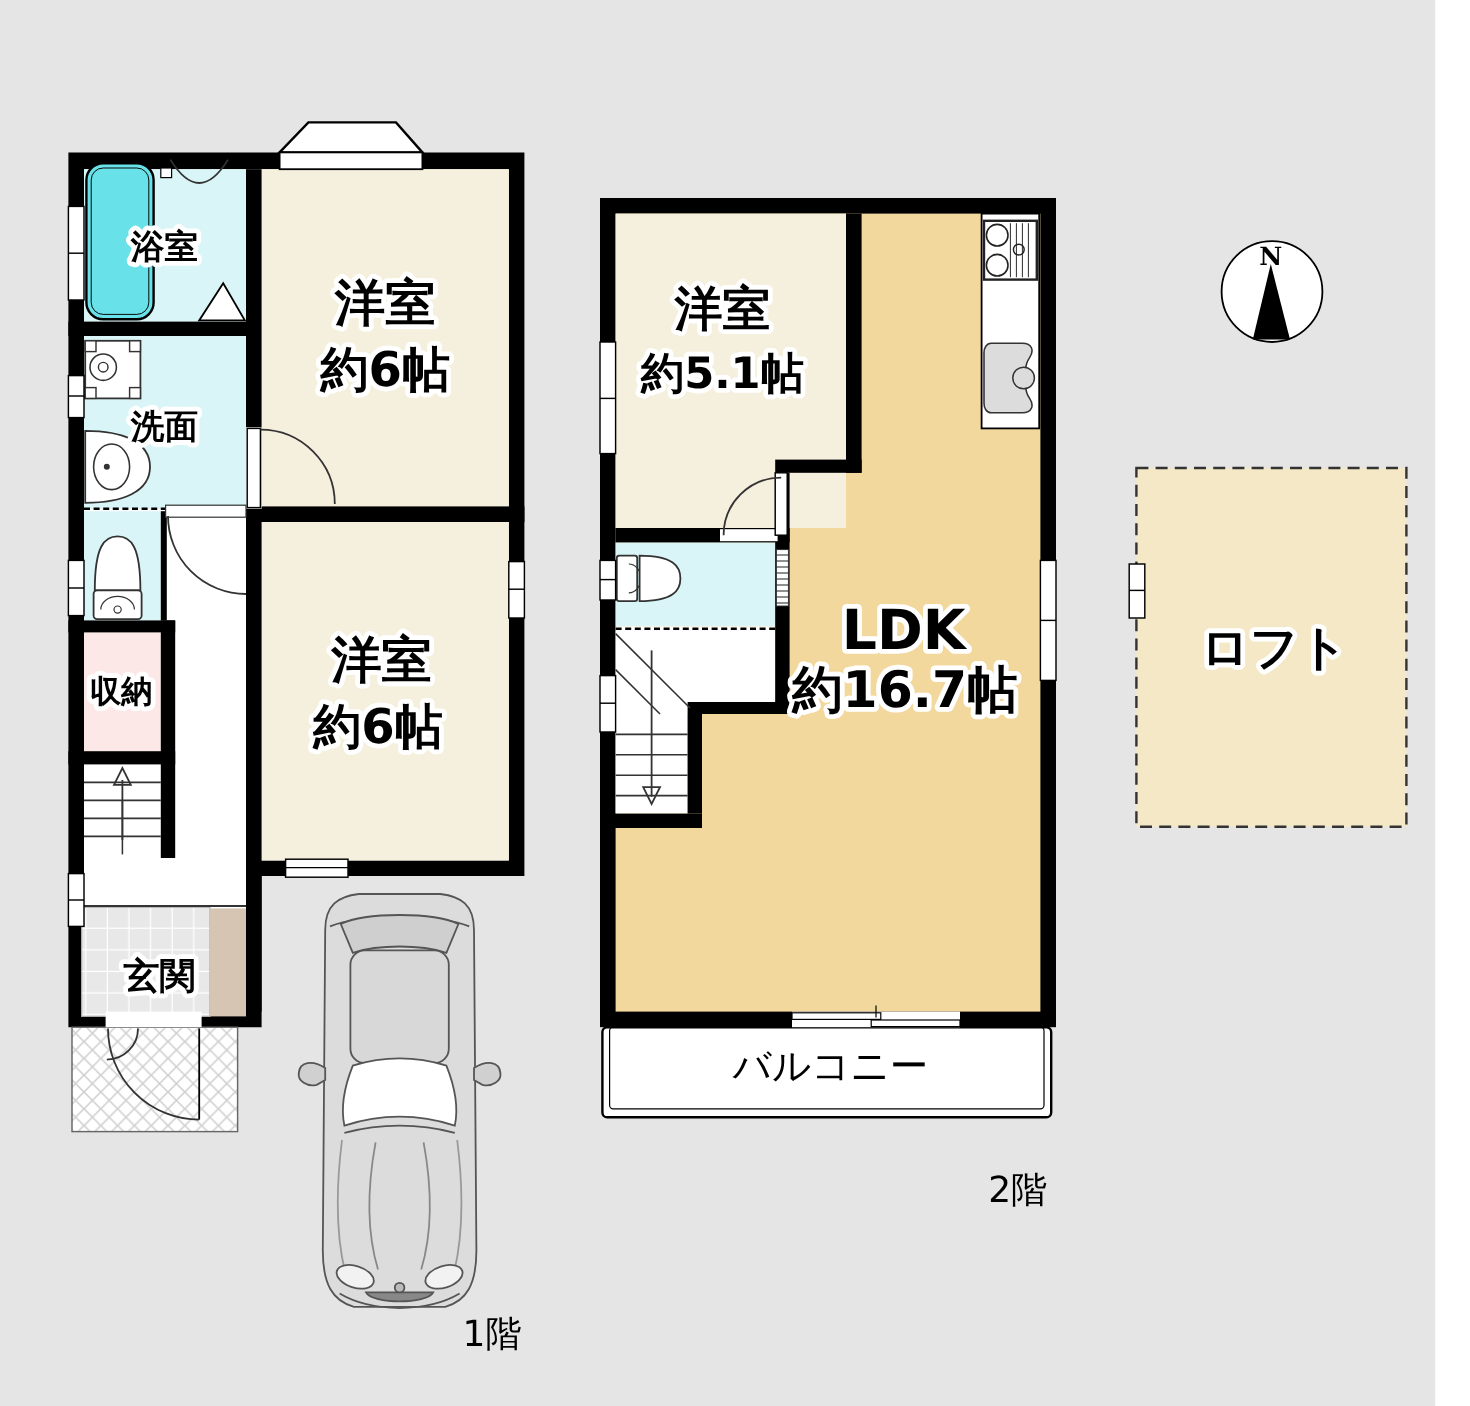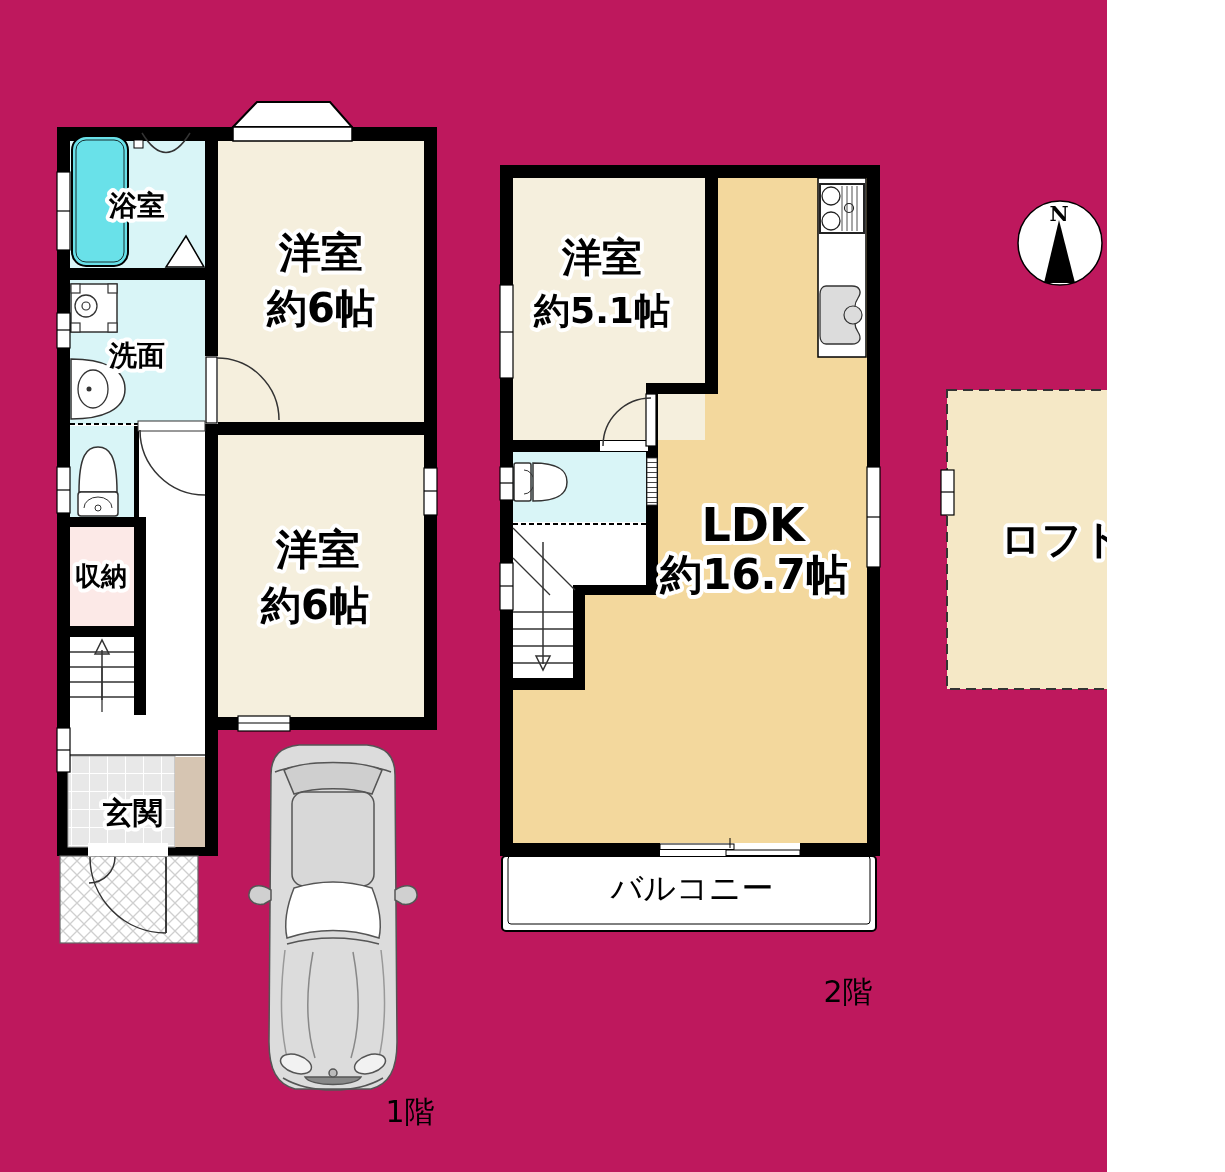--- a/index.html
+++ b/index.html
@@ -1,16 +1,16 @@
 <!DOCTYPE html>
 <html><head>
 <meta charset="utf-8">
 <style>
   html,body{margin:0;padding:0;background:#fff;}
-  .canvas{position:relative;width:1107px;height:1172px;background:#be185d;overflow:hidden;font-family:"DejaVu Sans",sans-serif;}
+  .canvas{position:relative;width:1196px;height:1172px;background:#e5e5e5;overflow:hidden;font-family:"DejaVu Sans",sans-serif;}
   svg{display:block;}
   .lbl{font-family:"DejaVu Sans",sans-serif;font-weight:700;fill:#000;stroke:#ffffff;stroke-width:8px;paint-order:stroke;stroke-linejoin:round;text-anchor:middle;}.fs26{font-size:26px}.fs28{font-size:28px}.fs30{font-size:30px}
   .fs32{font-size:32px}.fs36{font-size:36px}.fs40{font-size:40px}.fs42{font-size:42px}.fs46{font-size:46px}
   .nlbl{font-family:"DejaVu Serif",serif;font-weight:700;fill:#000;text-anchor:middle;font-size:21px;}
   .thin{stroke:#333;stroke-width:1.5;fill:none;}
   .wline{stroke:#000;stroke-width:1.2;}
 </style>
 </head>
 <body>
 

